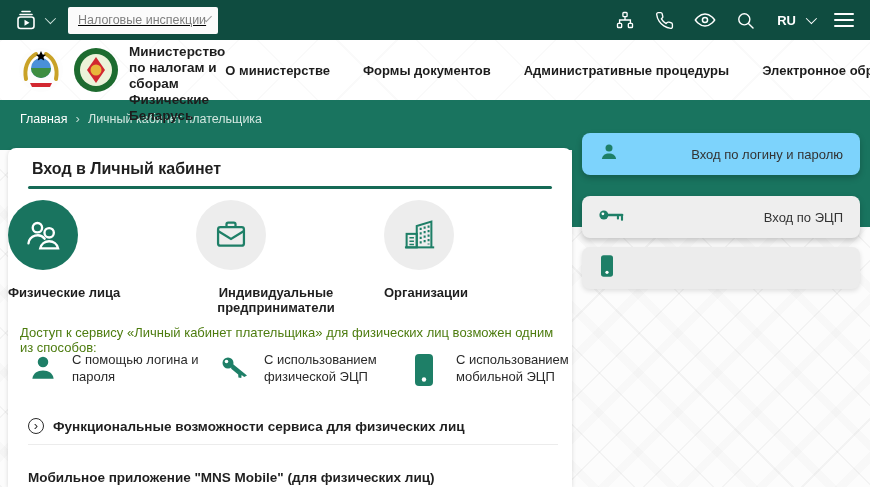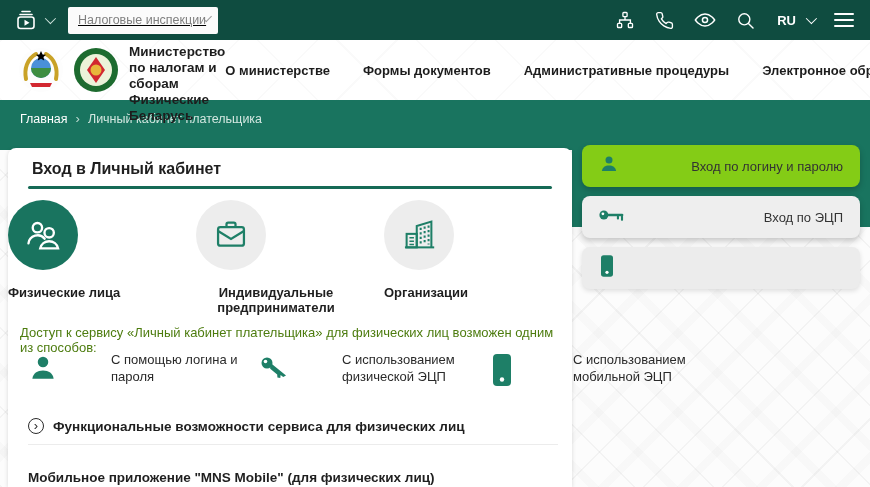--- a/index.html
+++ b/index.html
@@ -68,41 +68,41 @@
   .card-title { position: absolute; top: 12px; left: 24px; font-size: 16px; font-weight: 700; color: #1f1f1f; }
   .title-rule { position: absolute; top: 38px; left: 20px; right: 20px; height: 3px; background: #156a56; border-radius: 2px; }
   .tabs { position: absolute; top: 52px; left: 0; right: 0; display: flex; }
   .tab { flex: 1; display: flex; flex-direction: column; align-items: flex-start; cursor: pointer; }
   .tab-circle { width: 70px; height: 70px; border-radius: 50%; display: flex; align-items: center; justify-content: center; }
   .tab-circle.active { background: #19745f; }
   .tab-circle.idle { background: #ededed; }
   .tab-label { margin-top: 15px; font-size: 13px; font-weight: 700; color: #1f1f1f; text-align: center; max-width: 160px; line-height: 15px; }
   .access-text { position: absolute; top: 177px; left: 12px; right: 10px; font-size: 13px; color: #4d7c0f; }
   .methods { position: absolute; top: 203px; left: 20px; display: flex; }
-  .method { display: flex; gap: 39px; }
+  .method { display: flex; }
   .method .m-icon { width: 44px; padding-top: 2px; }
   .method .m-text { width: 146px; font-size: 13px; color: #2a2a2a; line-height: 17px; }
   .method + .method { margin-left: 2px; }
   .features { position: absolute; top: 270px; left: 20px; display: flex; align-items: center; gap: 9px; cursor: pointer; }
   .circ-chev {
     width: 16px; height: 16px; border: 1.5px solid #2b2b2b; border-radius: 50%;
     display: flex; align-items: center; justify-content: center;
     font-size: 13px; color: #2b2b2b; line-height: 1; padding-bottom: 1px;
   }
   .features .f-label { font-size: 13.5px; font-weight: 700; color: #1f1f1f; }
   .divider { position: absolute; top: 296px; left: 20px; right: 14px; height: 1px; background: #ececec; }
   .app-title { position: absolute; top: 322px; left: 20px; font-size: 13.5px; font-weight: 700; color: #1f1f1f; }
   
   .login-btn {
     position: absolute; left: 582px; width: 278px; height: 42px; z-index: 3;
     border-radius: 8px; display: flex; align-items: center; padding: 0 17px; cursor: pointer;
     box-shadow: 0 3px 6px rgba(0,0,0,.22);
   }
   .login-btn .b-label { margin-left: auto; font-size: 13px; color: #333; }
-  .btn-1 { top: 145px; background: #84cc16; }
+  .btn-1 { top: 133px; background: #7dd3fc; }
   .btn-2 { top: 196px; background: #eeeeee; }
   .btn-3 { top: 247px; background: #ececec; box-shadow: 0 2px 5px rgba(0,0,0,.12); }
 </style>
 </head>
 <body>
 
 <div class="frame">
   <div class="pattern-bg"></div>
 
   <div class="topbar">

